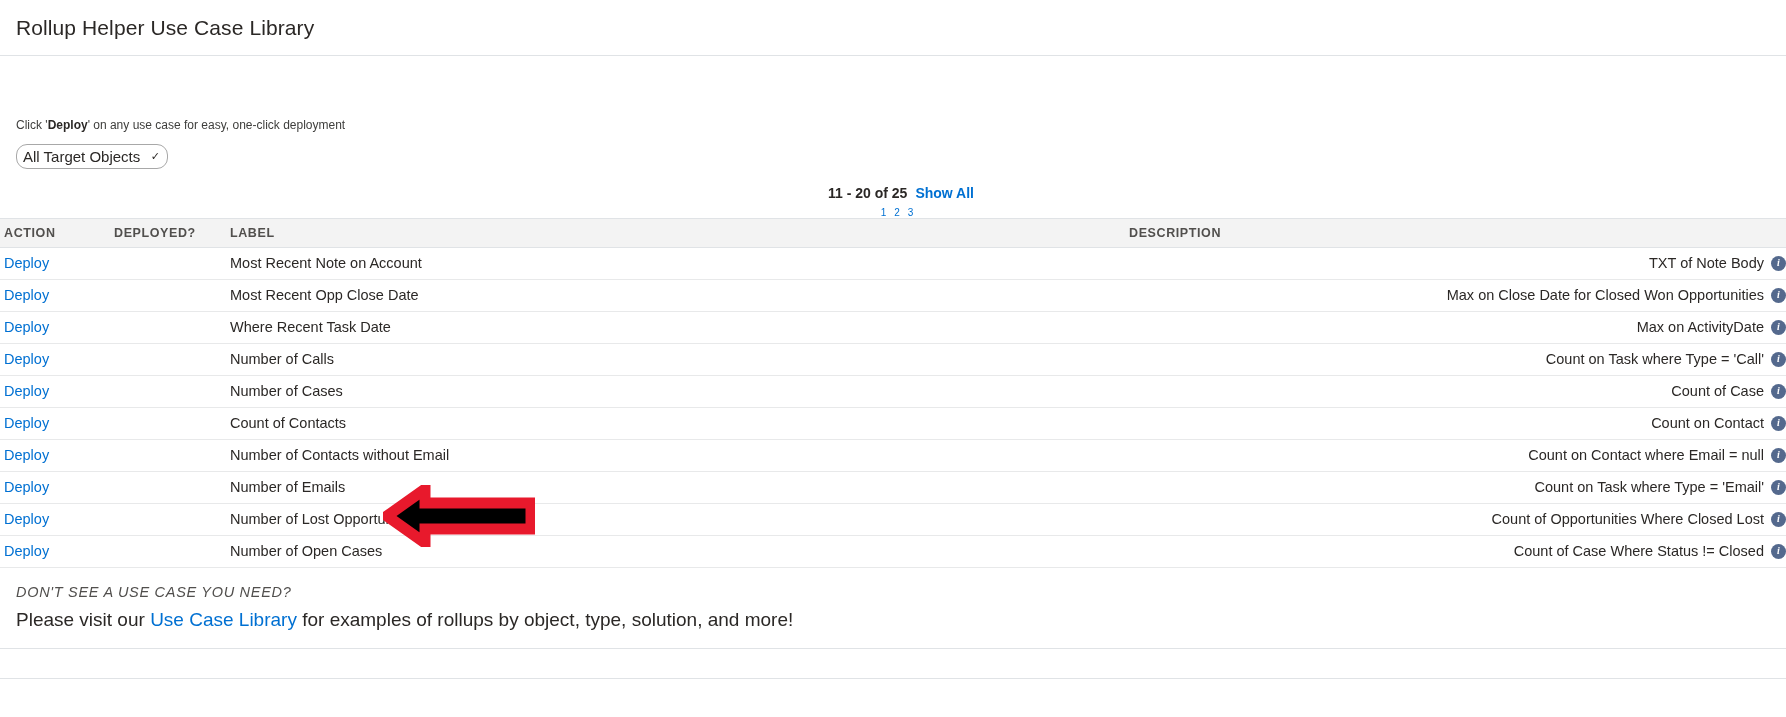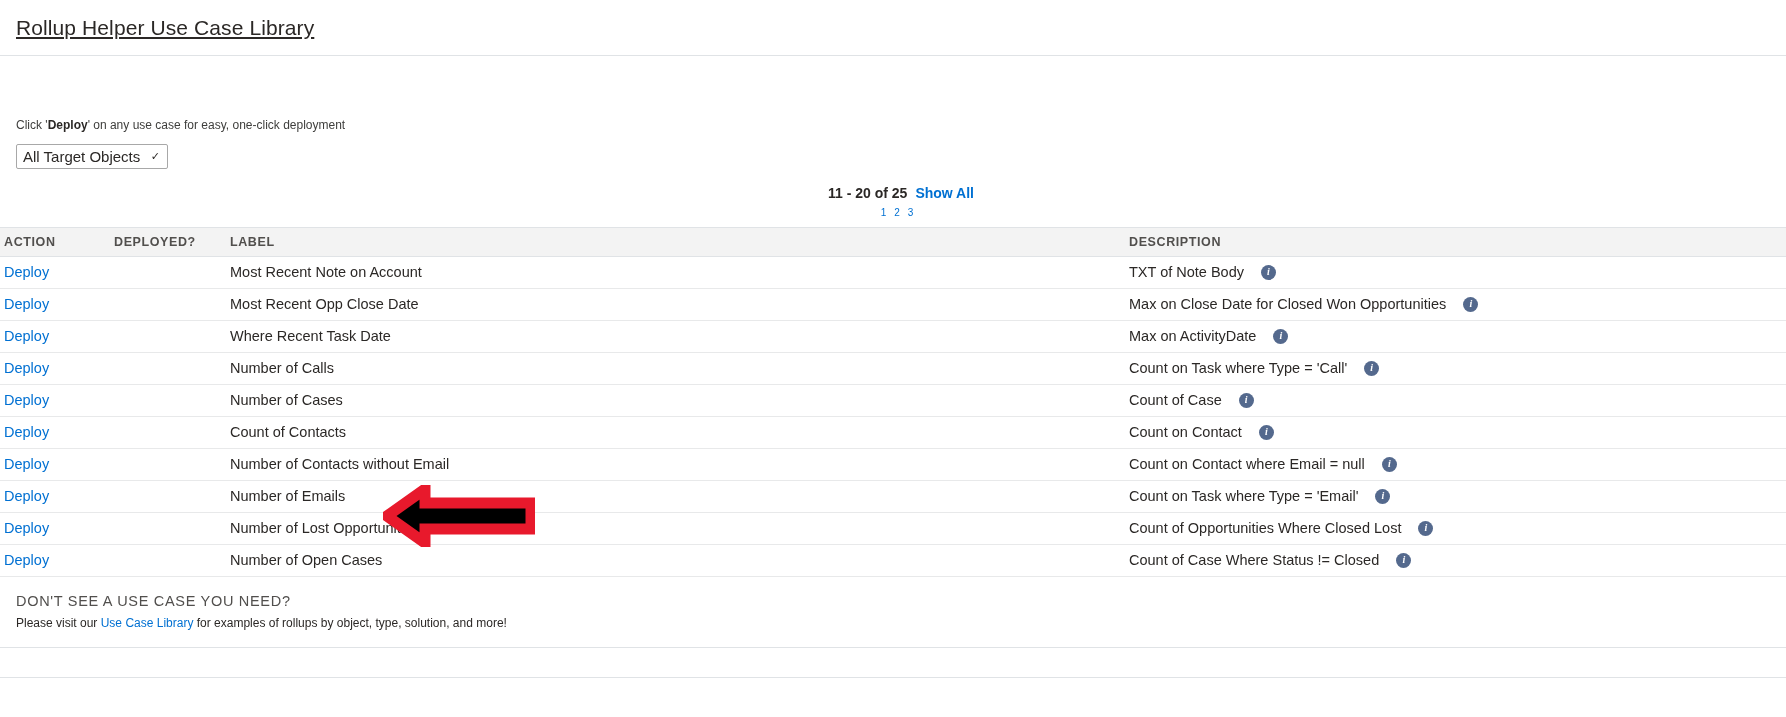--- a/index.html
+++ b/index.html
@@ -26,21 +26,20 @@
     display: flex;
     align-items: center;
     border-bottom: 1px solid #e0e3e6;
   }
   .page-title {
     font-size: 21px;
     font-weight: 400;
     color: #2b2826;
     letter-spacing: 0.1px;
     line-height: 1;
-    text-decoration: underline;
   }
 
   
   .intro {
     padding: 18px 0 0 16px;
   }
   .intro-line {
     font-size: 12px;
     color: #3e3e3c;
     line-height: 1.3;
@@ -49,21 +48,21 @@
   .intro-line b { font-weight: 700; color: #2b2826; }
 
   .filter-row { margin-top: 10px; }
   .obj-select {
     font-family: "Liberation Sans", "DejaVu Sans", sans-serif;
     font-size: 15px;
     color: #2b2826;
     padding: 2px 6px;
     border: 1px solid #a8a8a8;
     background: #ffffff;
-    border-radius: 2px;
+    border-radius: 11px;
     height: 25px;
     line-height: 19px;
     appearance: none;
     -webkit-appearance: none;
     padding-right: 26px;
     background-image: none;
   }
   .select-wrap { position: relative; display: inline-block; }
   .select-caret {
     position: absolute;
@@ -100,21 +99,20 @@
     text-decoration: none;
     margin-right: 8px;
     cursor: pointer;
   }
   .pager-pages a.current { color: #0070d2; }
 
   
   .uc-table {
     width: 100%;
     border-collapse: collapse;
-    margin-top: 9px;
     table-layout: fixed;
   }
   .uc-table thead th {
     background: #f3f3f3;
     border-top: 1px solid #e0e3e6;
     border-bottom: 1px solid #e0e3e6;
     text-align: left;
     font-size: 12.5px;
     font-weight: 700;
     letter-spacing: 0.6px;
@@ -146,21 +144,22 @@
   .deploy-link {
     color: #0070d2;
     text-decoration: none;
     font-size: 14.5px;
     cursor: pointer;
   }
 
   .desc-cell {
     display: flex;
     align-items: center;
-    gap: 17px;
+    gap: 7px;
+    justify-content: flex-end;
   }
   .info-icon {
     display: inline-flex;
     align-items: center;
     justify-content: center;
     width: 15px;
     height: 15px;
     min-width: 15px;
     border-radius: 50%;
     background: #54698d;
@@ -179,23 +178,24 @@
     padding: 14px 0 14px 16px;
     border-bottom: 1px solid #e0e3e6;
   }
   .footer-heading {
     font-size: 14.5px;
     color: #514f4d;
     letter-spacing: 0.7px;
     text-transform: uppercase;
     font-weight: 400;
     line-height: 1.5;
+    font-style: italic;
   }
   .footer-body {
-    font-size: 12px;
+    font-size: 19px;
     color: #2b2826;
     margin-top: 3px;
     line-height: 1.45;
   }
   .footer-body a {
     color: #0070d2;
     text-decoration: none;
     cursor: pointer;
   }
 

